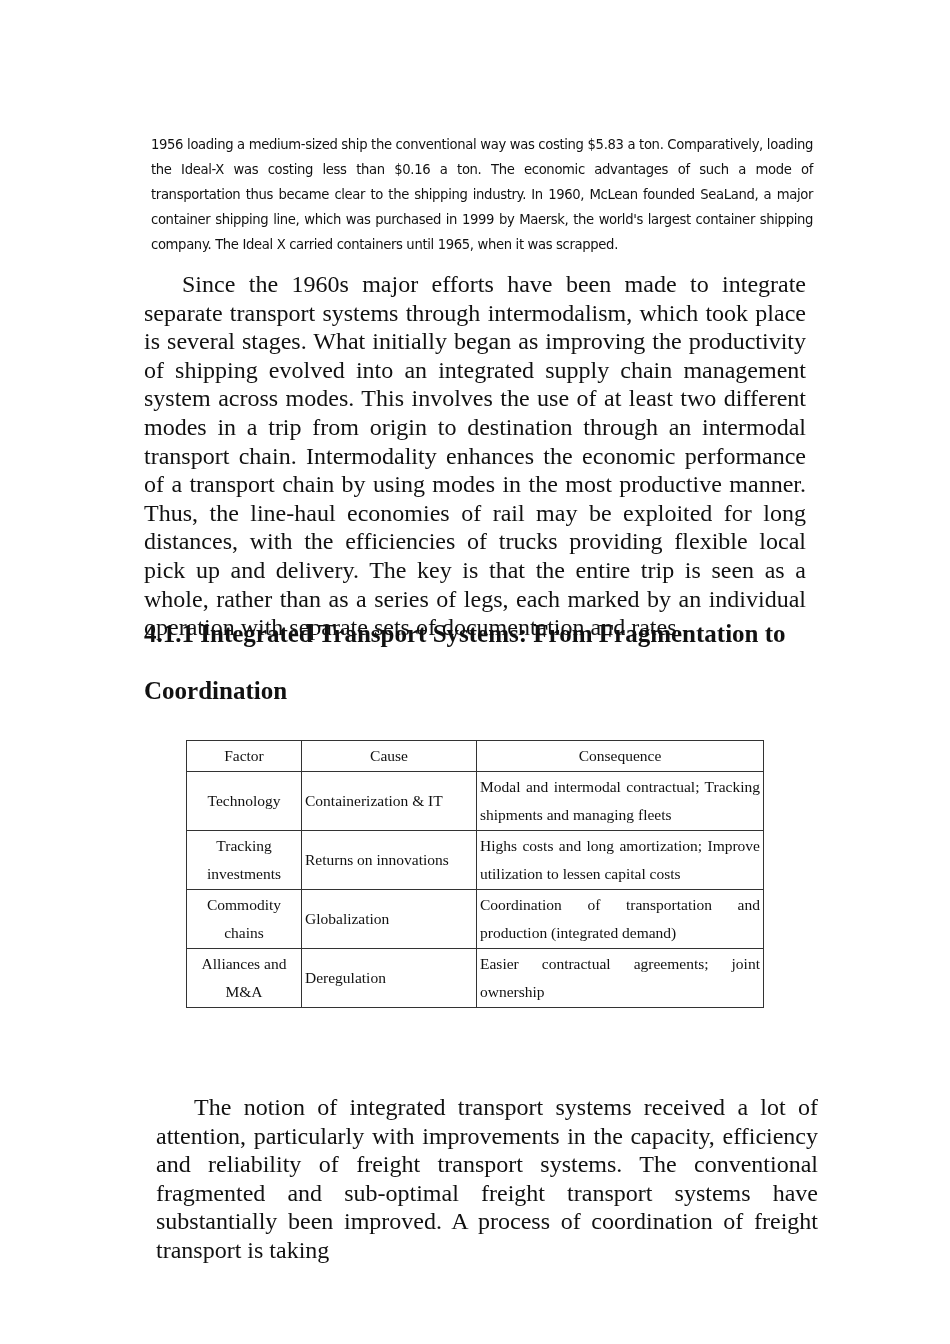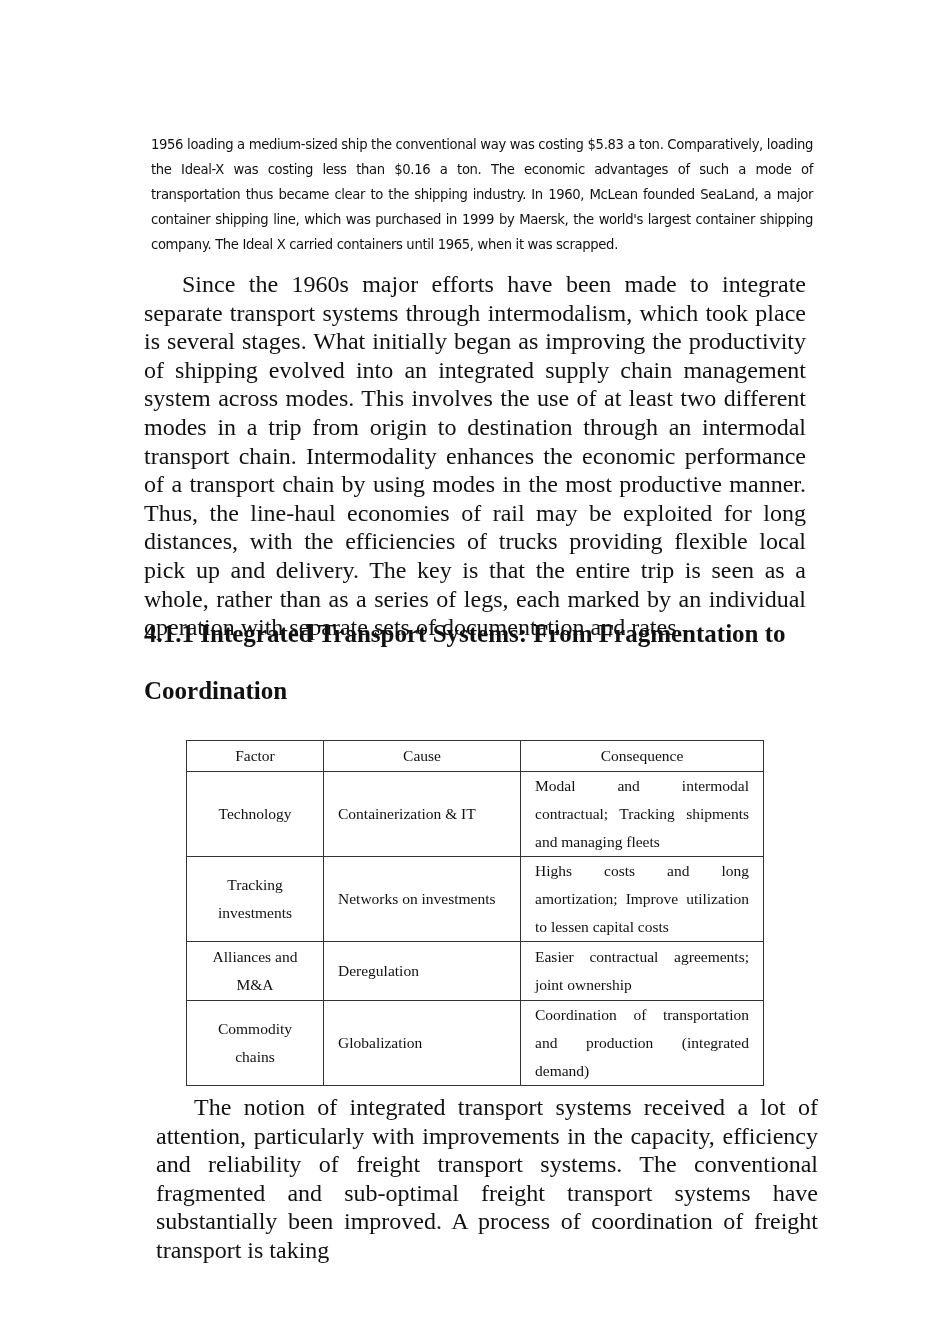--- a/index.html
+++ b/index.html
@@ -21,21 +21,21 @@
     font-family: "Liberation Serif", serif; font-weight: bold; font-size: 25px; margin: 0;
   }
   #heading1 { top: 620px; }
   #heading2 { top: 677px; }
   table {
     position: absolute; top: 740px; left: 42px;
     border-collapse: collapse; width: 578px;
     font-family: "Liberation Serif", serif; font-size: 15.5px;
   }
   td, th {
-    border: 1px solid #333; padding: 0 14px; line-height: 28px; vertical-align: middle; font-weight: normal;
+    border: 1px solid #333; padding: 0 3px; line-height: 28px; vertical-align: middle; font-weight: normal;
   }
   th { height: 30px; text-align: center; }
   td.factor { width: 108px; text-align: center; }
   td.cause { width: 168px; text-align: justify; text-align-last: left; }
   td.cons { text-align: justify; text-align-last: left; }
   tr.row td { height: 58px; }
 </style>
 </head>
 <body>
 
@@ -56,30 +56,30 @@
       </tr>
     </thead>
     <tbody>
       <tr class="row">
         <td class="factor">Technology</td>
         <td class="cause">Containerization &amp; IT</td>
         <td class="cons">Modal and intermodal contractual; Tracking shipments and managing fleets</td>
       </tr>
       <tr class="row">
         <td class="factor">Tracking investments</td>
-        <td class="cause">Networks on investments</td>
+        <td class="cause">Returns on innovations</td>
         <td class="cons">Highs costs and long amortization; Improve utilization to lessen capital costs</td>
+      </tr>
+      <tr class="row">
+        <td class="factor">Commodity chains</td>
+        <td class="cause">Globalization</td>
+        <td class="cons">Coordination of transportation and production (integrated demand)</td>
       </tr>
       <tr class="row">
         <td class="factor">Alliances and M&amp;A</td>
         <td class="cause">Deregulation</td>
         <td class="cons">Easier contractual agreements; joint ownership</td>
-      </tr>
-      <tr class="row">
-        <td class="factor">Commodity chains</td>
-        <td class="cause">Globalization</td>
-        <td class="cons">Coordination of transportation and production (integrated demand)</td>
       </tr>
     </tbody>
   </table>
 
   <p class="p-serif" id="para3">The notion of integrated transport systems received a lot of attention, particularly with improvements in the capacity, efficiency and reliability of freight transport systems. The conventional fragmented and sub-optimal freight transport systems have substantially been improved. A process of coordination of freight transport is taking</p>
 </div>
 
 </body></html>

